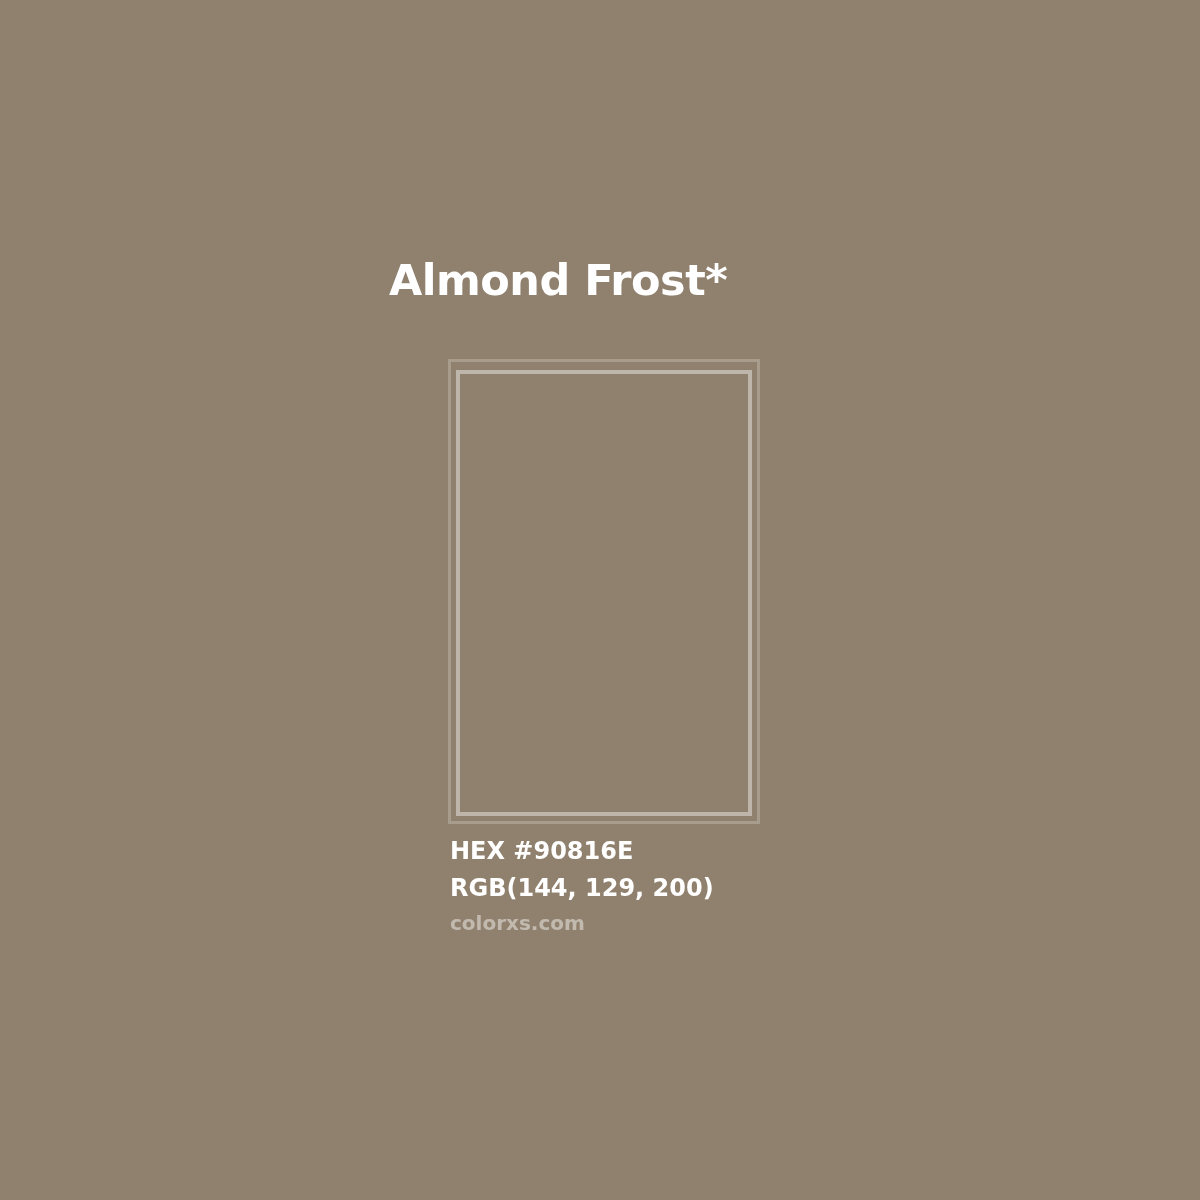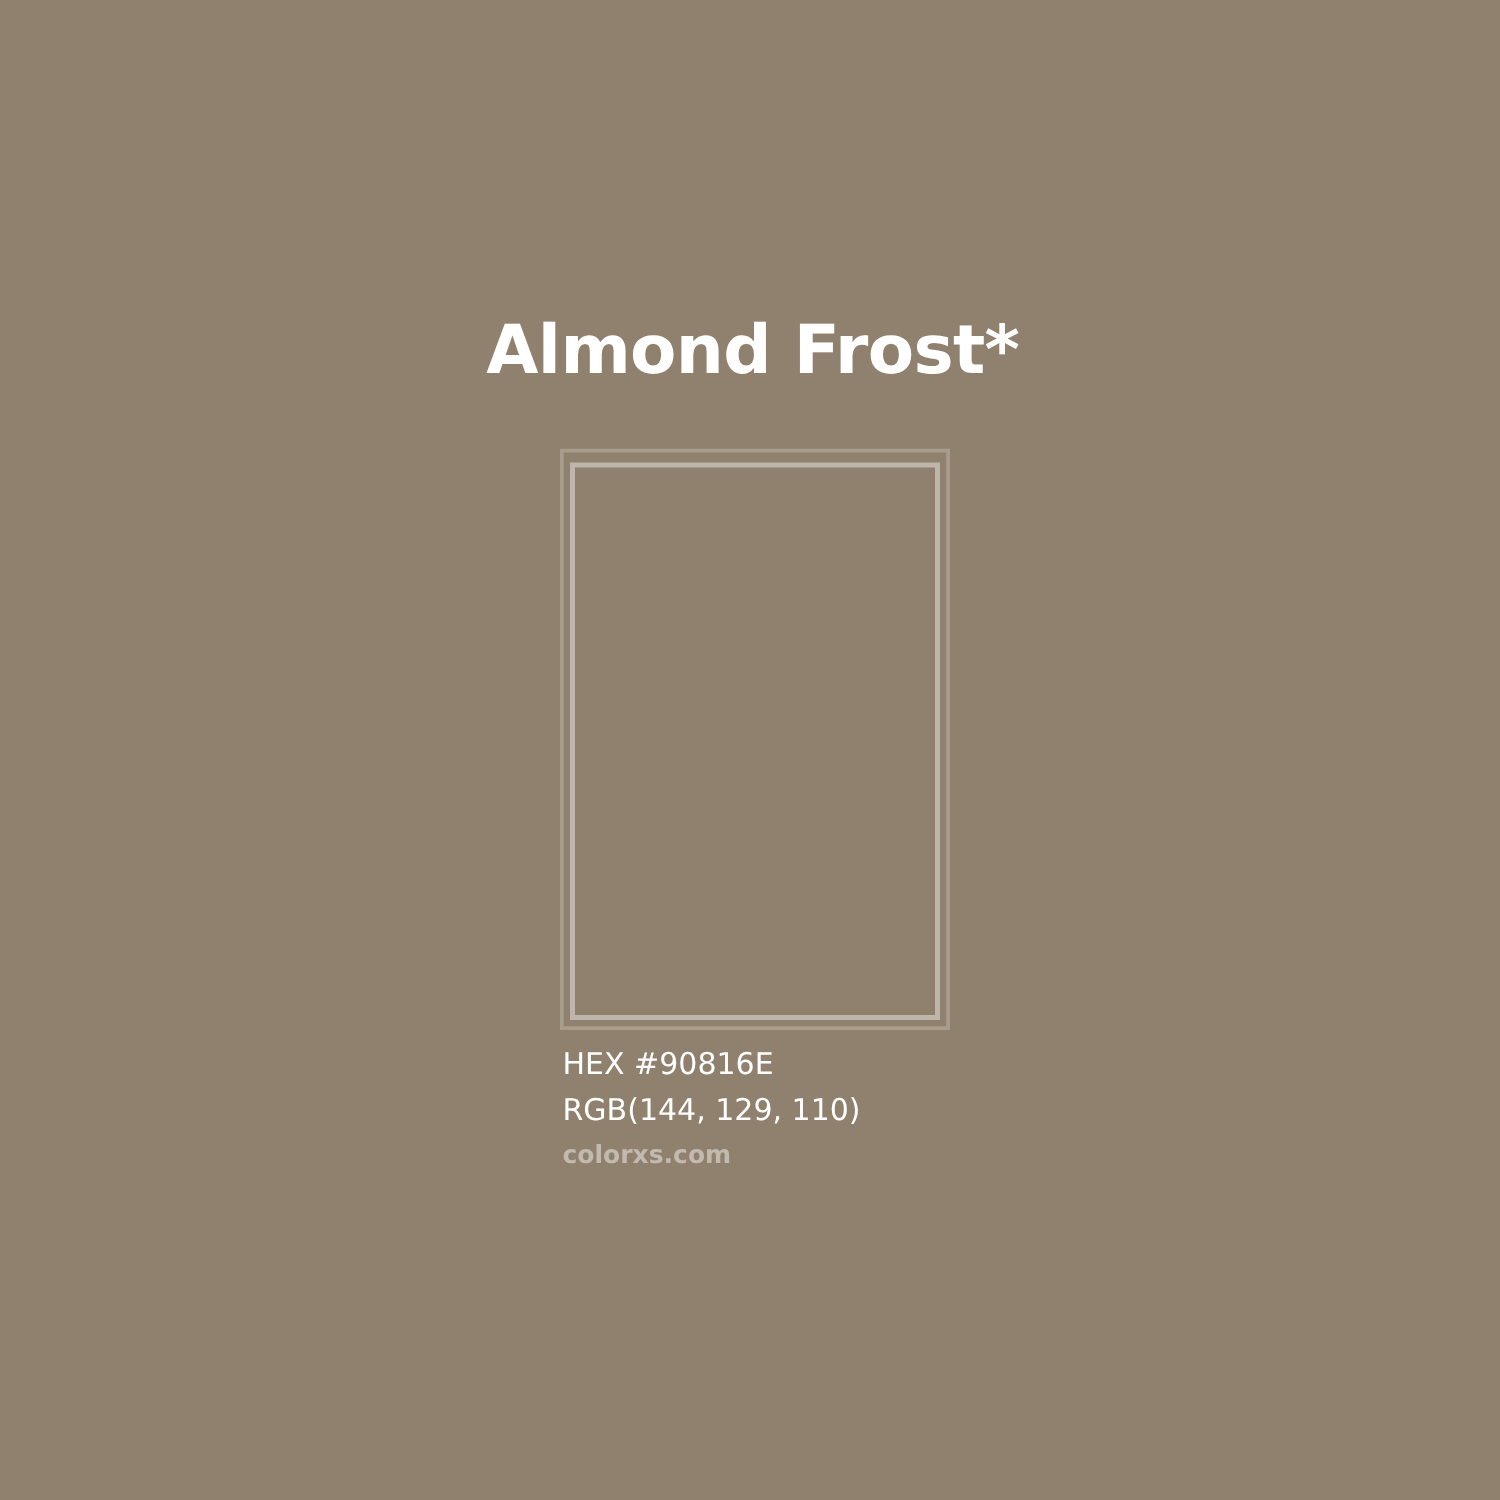--- a/index.html
+++ b/index.html
@@ -22,21 +22,21 @@
     height: 1200px;
     background: #90816E;
     box-sizing: border-box;
   }
 
   
   .color-title {
     position: absolute;
     left: 389px;
     top: 248px;
-    font-size: 54px;
+    font-size: 43px;
     line-height: 64px;
     font-weight: 700;
     color: #ffffff;
     letter-spacing: -0.5px;
     white-space: nowrap;
   }
 
   
   .swatch-frame {
     position: absolute;
@@ -72,21 +72,21 @@
   .value-block {
     position: absolute;
     left: 450px;
     top: 833px;
     width: 520px;
   }
 
   .value-line {
     font-size: 24px;
     line-height: 37px;
-    font-weight: 400;
+    font-weight: 700;
     color: #ffffff;
     white-space: nowrap;
   }
 
   .site-credit {
     margin-top: 6px;
     font-size: 20px;
     line-height: 20px;
     font-weight: 700;
     color: rgba(255, 255, 255, 0.45);
@@ -100,17 +100,17 @@
 
   <div class="color-title">Almond Frost*</div>
 
   <div class="swatch-frame">
     <div class="frame-outer"></div>
     <div class="frame-inner"></div>
   </div>
 
   <div class="value-block">
     <div class="value-line">HEX #90816E</div>
-    <div class="value-line">RGB(144, 129, 110)</div>
+    <div class="value-line">RGB(144, 129, 200)</div>
     <div class="site-credit">colorxs.com</div>
   </div>
 
 </div>
 
 </body></html>

